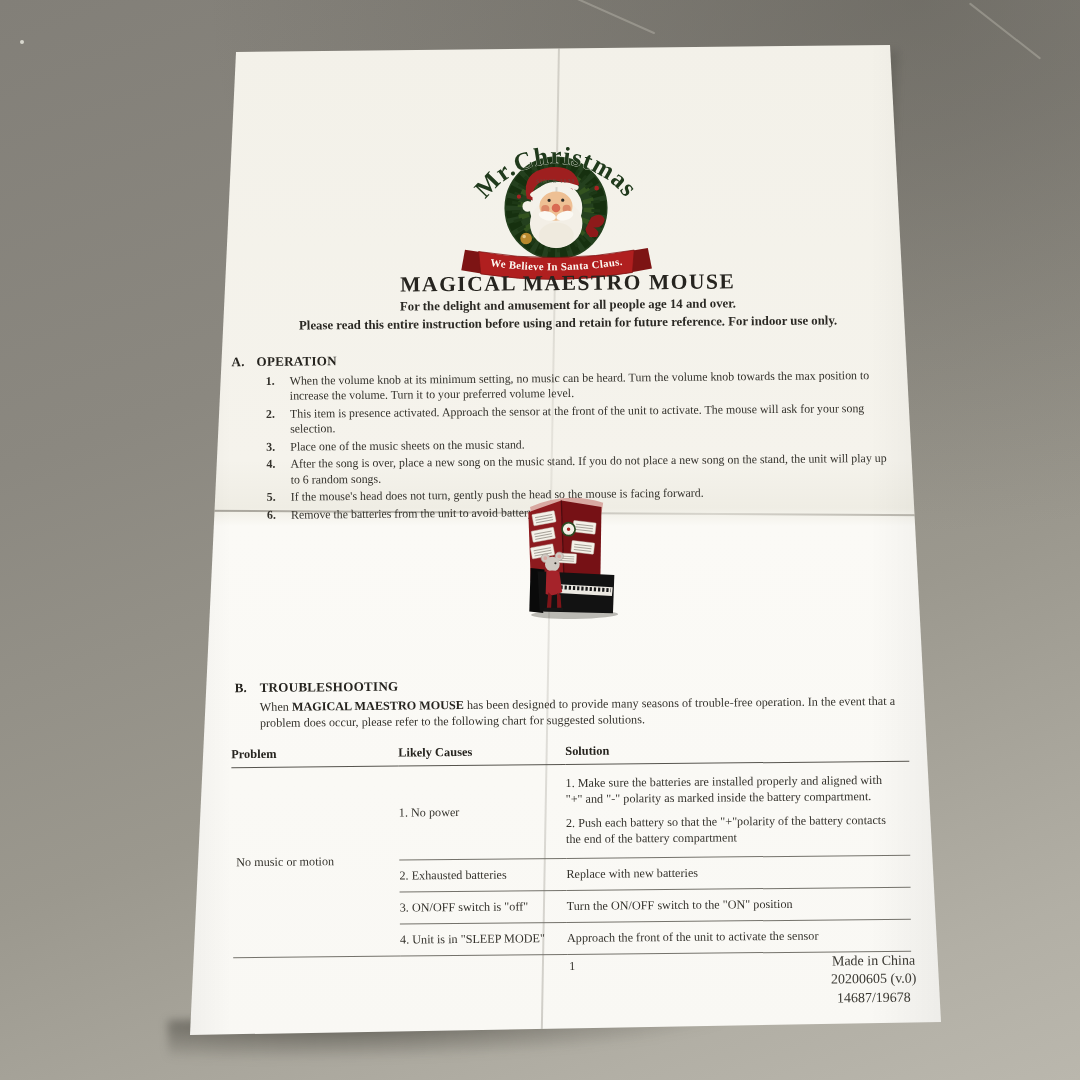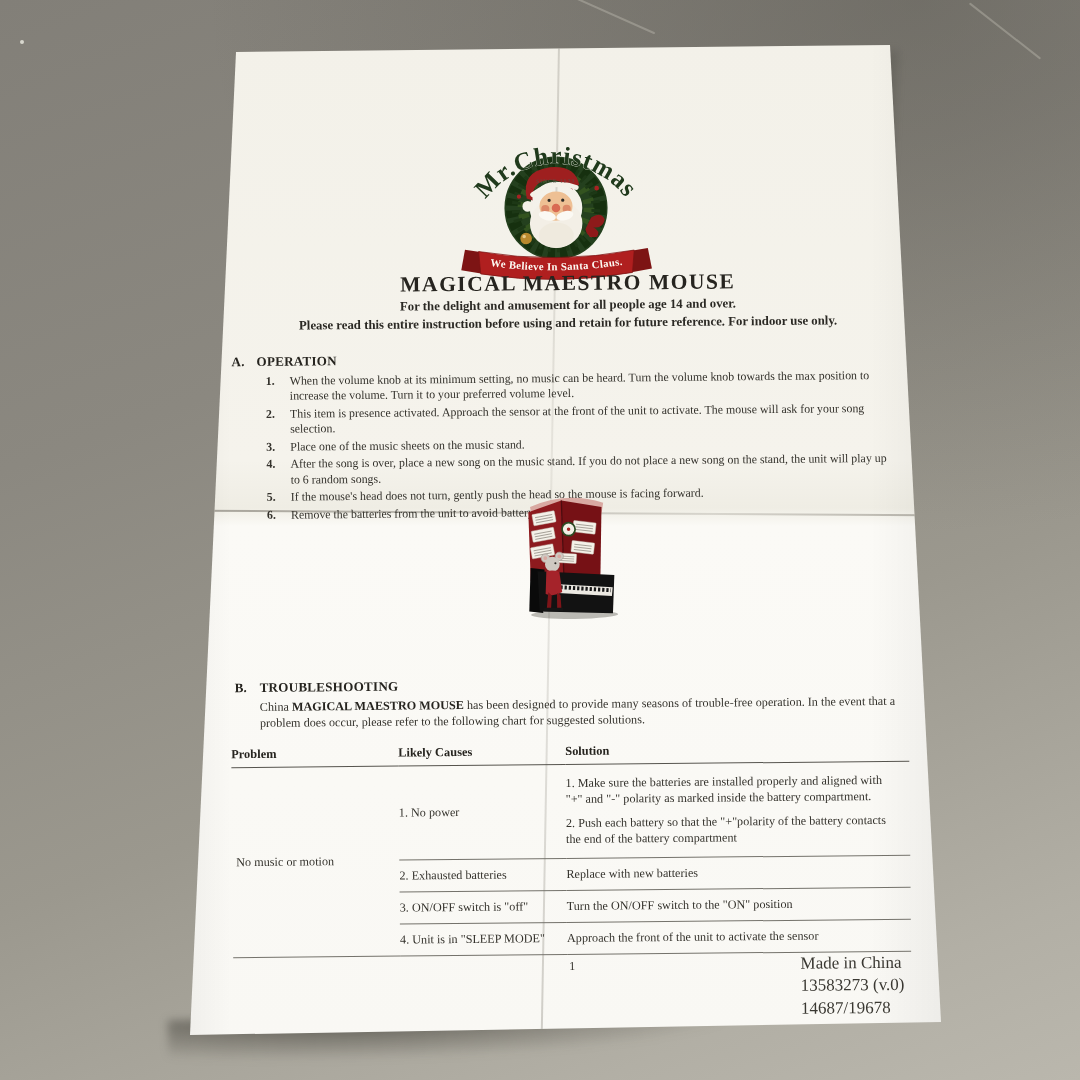--- a/index.html
+++ b/index.html
@@ -67,21 +67,21 @@
     padding:1px 0 5px 0;border-bottom:1.6px solid #56544e;}
   th.h-problem{padding-left:4px;}
   td{vertical-align:middle;}
   td.cell{border-bottom:1px solid #74726b;padding:8px 8px 8px 0;}
   td.problem-cell{border-bottom:1px solid #74726b;padding-left:4px;}
   tr.last td.cell{border-bottom:1px solid #74726b;}
   .sol p{margin:3px 0 9px 0;line-height:1.28;}
   .sol p:last-child{margin-bottom:3px;}
 
   .footer-page{position:absolute;left:43px;top:919px;width:678px;text-align:center;font-size:12px;color:#34322c;}
-  .footer-right{position:absolute;right:46px;top:915px;text-align:left;font-size:17px;line-height:1.32;color:#3a3832;}
+  .footer-right{position:absolute;right:34px;top:915px;text-align:center;font-size:14px;line-height:1.32;color:#3a3832;}
 </style>
 </head>
 <body>
 
 <div class="scratch" style="left:540px;top:8px;width:120px;height:2px;transform:rotate(24deg);"></div>
 <div class="scratch" style="left:960px;top:30px;width:90px;height:2px;transform:rotate(38deg);"></div>
 <div class="speck" style="left:328px;top:884px;"></div>
 <div class="speck" style="left:20px;top:40px;"></div>
 
 <div class="paper-shadow"></div>
@@ -225,21 +225,21 @@
         <path d="M48 94 Q56 92 63 95 L66 118 Q57 124 47 120 Z" fill="#a5232a"></path>
         <path d="M50 118 L48 138 L53 138 L54 122 M60 119 L60 138 L65 138 L64 121" fill="#7d1418"></path>
         <rect x="45" y="136" width="22" height="4" fill="#151515"></rect>
       </g>
     </svg>
 
     <div class="section sec-b">
       <div class="sec-head">
         <span class="sec-label">B.</span><span>TROUBLESHOOTING</span>
       </div>
-      <p class="b-intro"><span>China </span><b>MAGICAL MAESTRO MOUSE</b><span> has been designed to provide many seasons of trouble-free operation. In the event that a problem does occur, please refer to the following chart for suggested solutions.</span></p>
+      <p class="b-intro"><span>When </span><b>MAGICAL MAESTRO MOUSE</b><span> has been designed to provide many seasons of trouble-free operation. In the event that a problem does occur, please refer to the following chart for suggested solutions.</span></p>
     </div>
 
     <div class="tbl-wrap">
       <table class="trouble">
         <colgroup>
             <col style="width:167px">
             <col style="width:167px">
             <col style="width:344px">
           </colgroup>
         <thead>
@@ -270,18 +270,18 @@
             <td class="cell">4. Unit is in "SLEEP MODE"</td>
             <td class="cell">Approach the front of the unit to activate the sensor</td>
           </tr>
         </tbody>
       </table>
     </div>
 
     <div class="footer-page">1</div>
     <div class="footer-right">
       <div>Made in China</div>
-      <div>13583273 (v.0)</div>
+      <div>20200605 (v.0)</div>
       <div>14687/19678</div>
     </div>
 
   </div>
 </div>
 
 </body></html>

